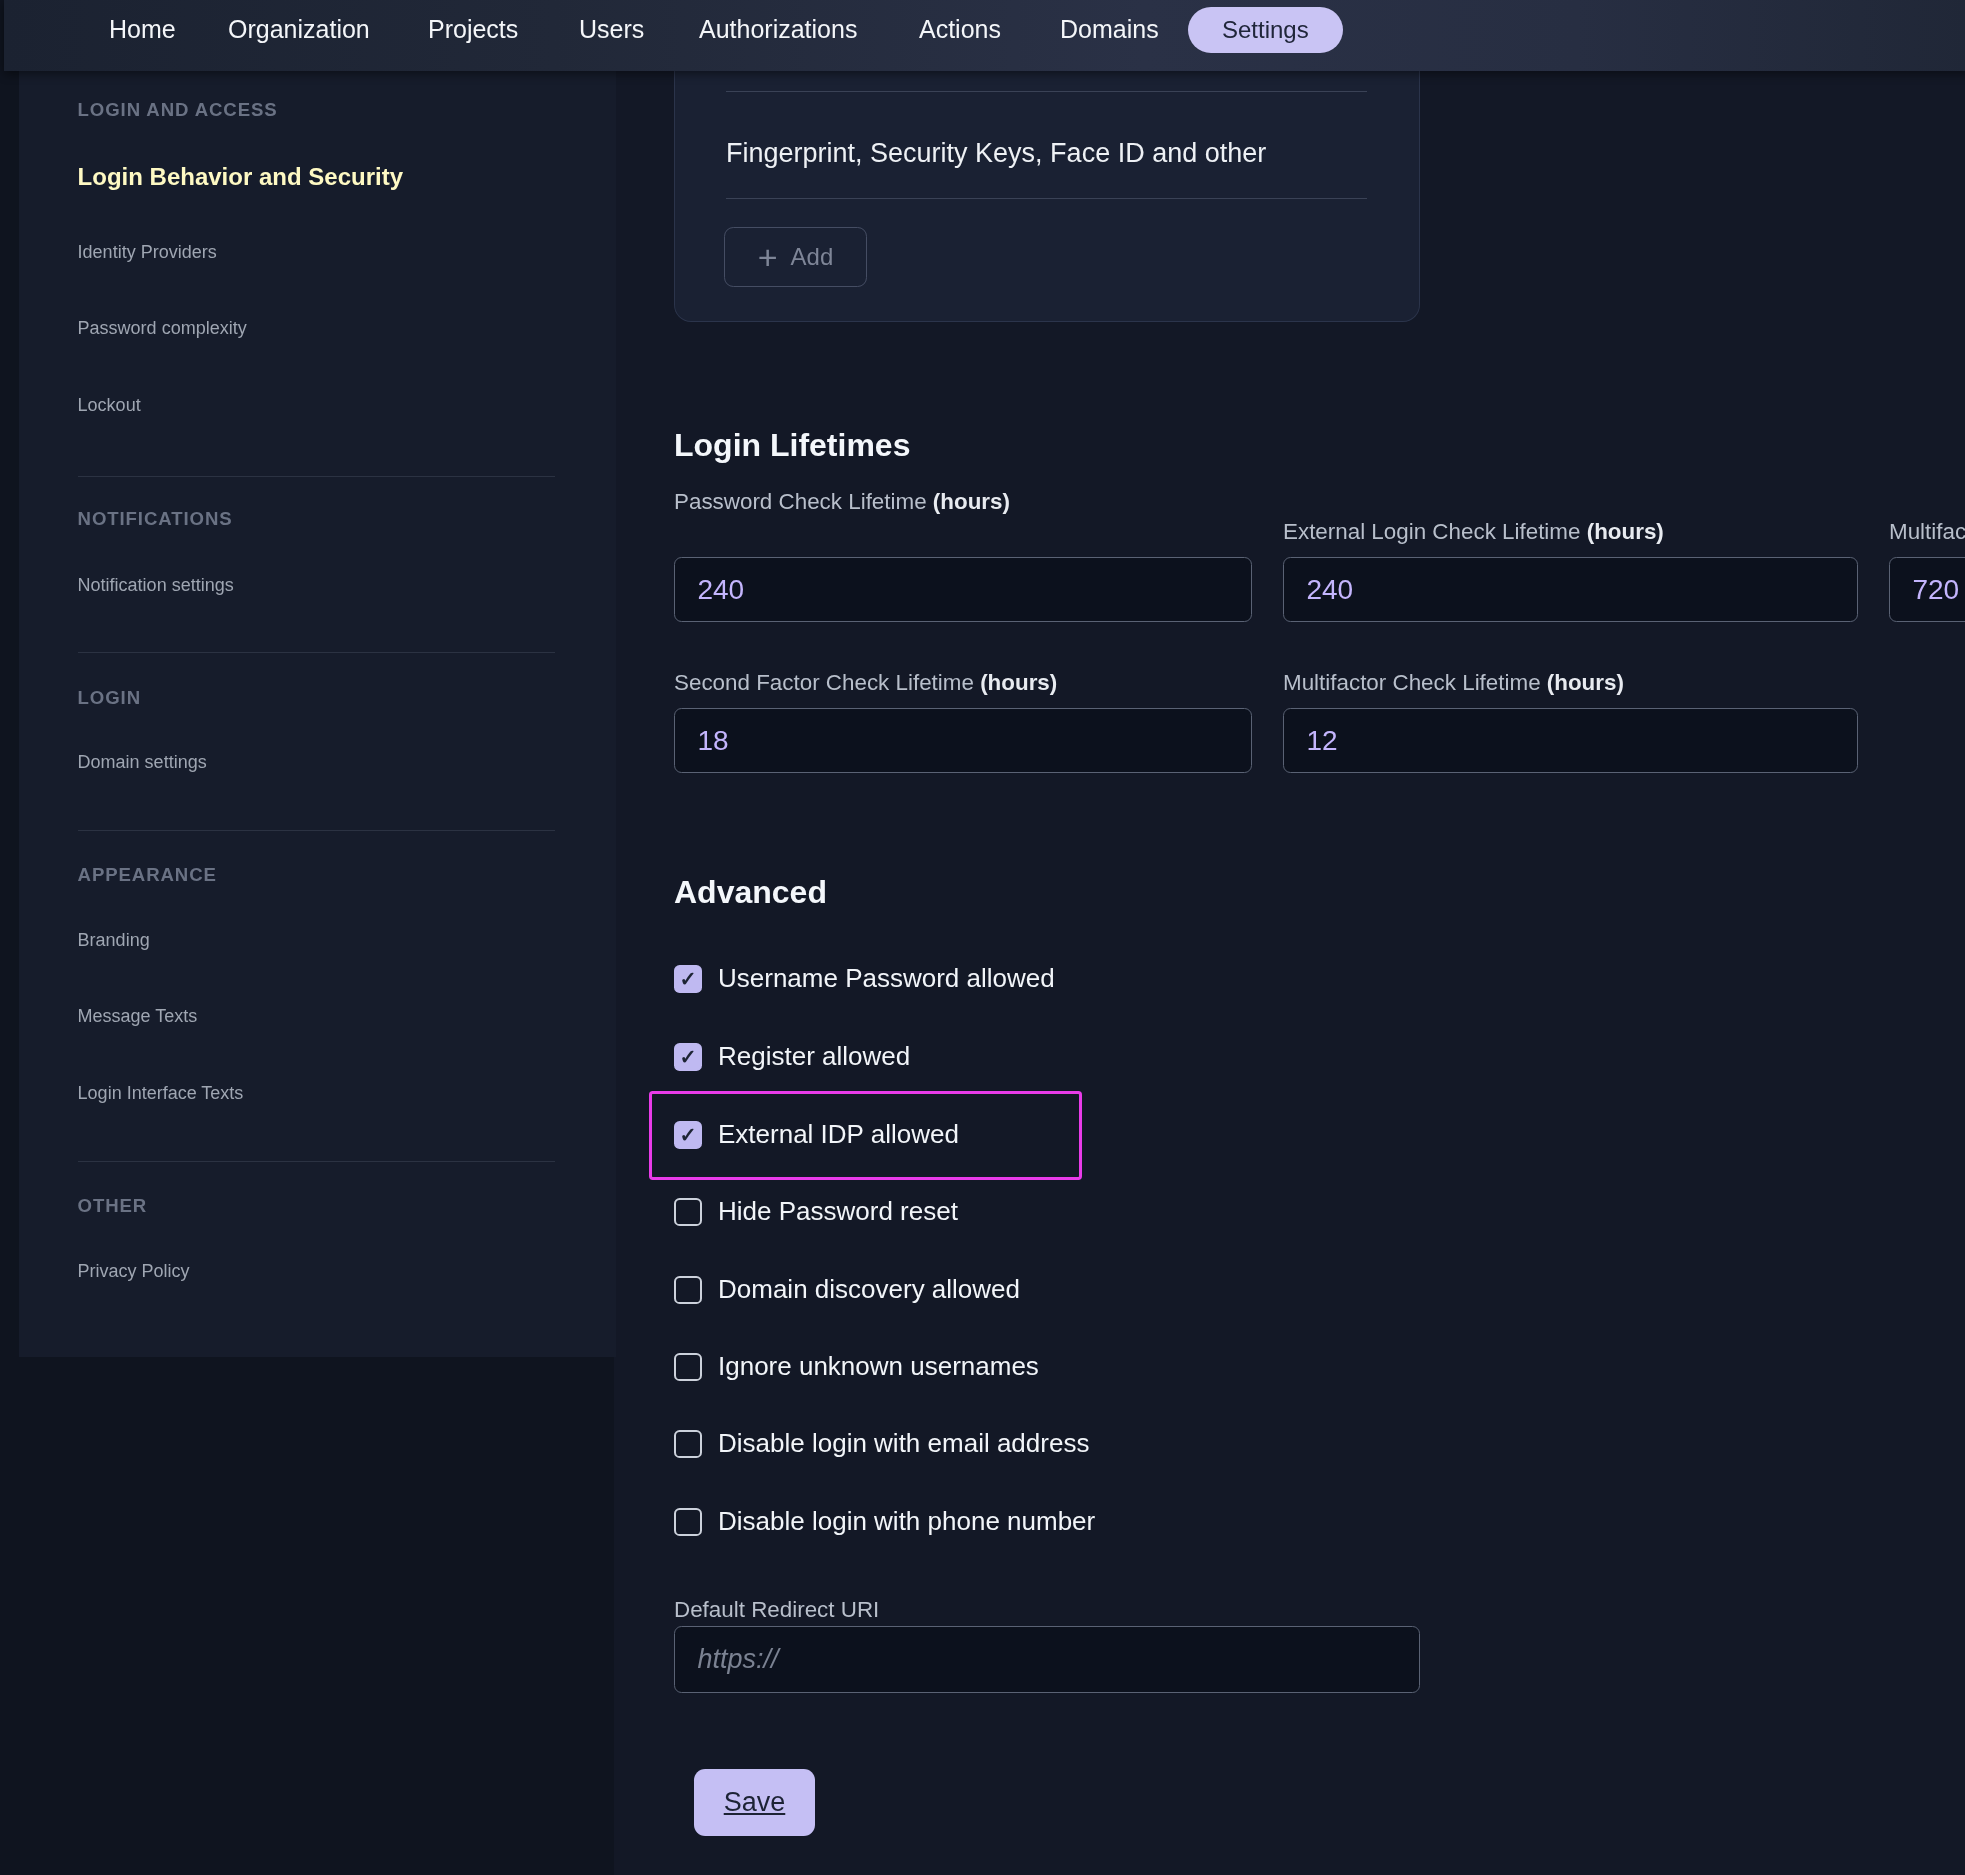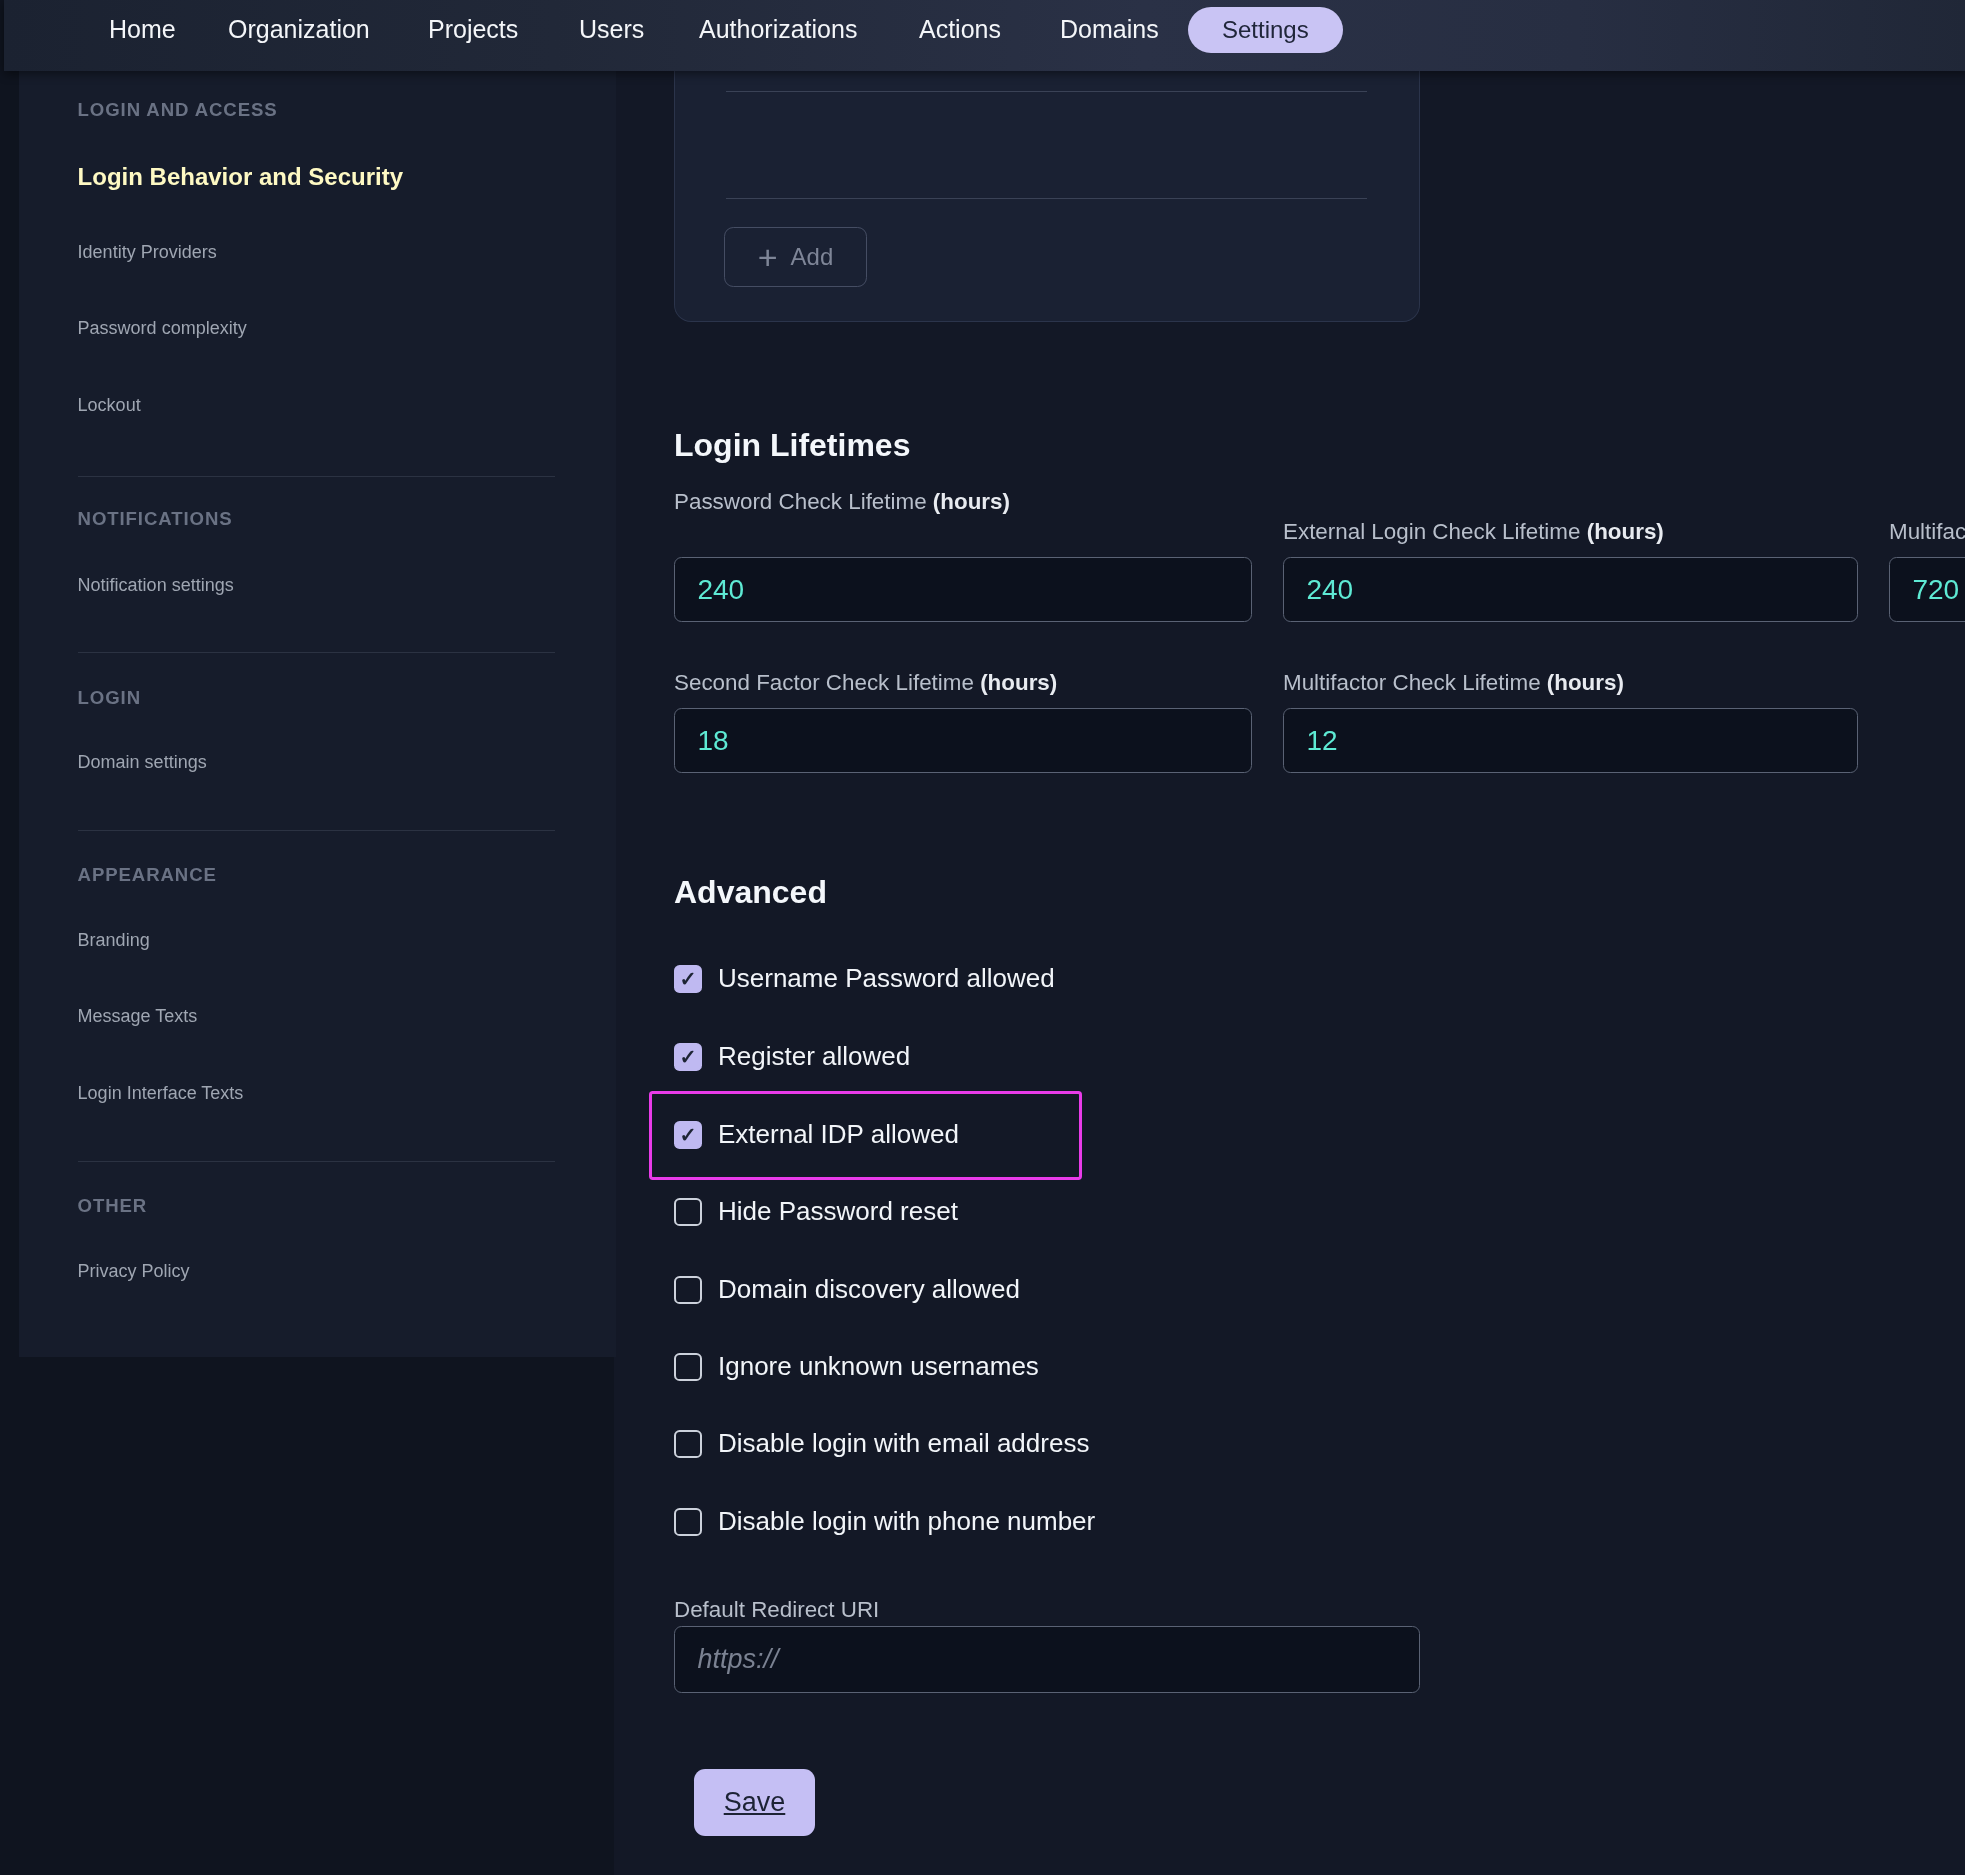--- a/index.html
+++ b/index.html
@@ -67,21 +67,21 @@
 
   
   .h-section { position:absolute; font-size:32px; font-weight:700; color:#f4f7fb; white-space:nowrap; }
 
   
   .field-label { position:absolute; height:28px; line-height:28px; font-size:22.4px; color:#b8bfcb; white-space:nowrap; }
   .field-label b { color:#e8ebf0; font-weight:700; }
   .txt-input {
     position:absolute; height:65px;
     background:#0c111d; border:1.4px solid #5a6274; border-radius:7.5px;
-    color:#5eead4; font-size:28px; font-family:"Liberation Sans",sans-serif;
+    color:#c4b5fd; font-size:28px; font-family:"Liberation Sans",sans-serif;
     padding:0 22.4px; outline:none;
   }
   .txt-input::placeholder { color:#7b8292; font-style:italic; }
 
   
   .cb-row {
     position:absolute; left:674px; height:39px;
     display:flex; align-items:center; gap:16px; cursor:pointer; z-index:4;
   }
   .cb-box-checked {
@@ -145,20 +145,21 @@
   <span class="sb-item" style="top:942px">Message Texts</span>
   <span class="sb-item" style="top:1019px">Login Interface Texts</span>
 
   <div class="sb-divider" style="top:1102px"></div>
   <span class="sb-header" style="top:1134px">OTHER</span>
   <span class="sb-item" style="top:1197px">Privacy Policy</span>
 </nav>
 
 <section class="card">
   <div class="card-divider" style="top:32px"></div>
+  <div class="card-title">Fingerprint, Security Keys, Face ID and other</div>
   <div class="card-divider" style="top:139px"></div>
   <div class="add-btn">
     <span class="plus">+</span>
     <span class="lbl">Add</span>
   </div>
 </section>
 
 <h2 class="h-section" style="left:674px; top:427px;">Login Lifetimes</h2>
 
 <div class="field-label" style="left:674px; top:488px;">

